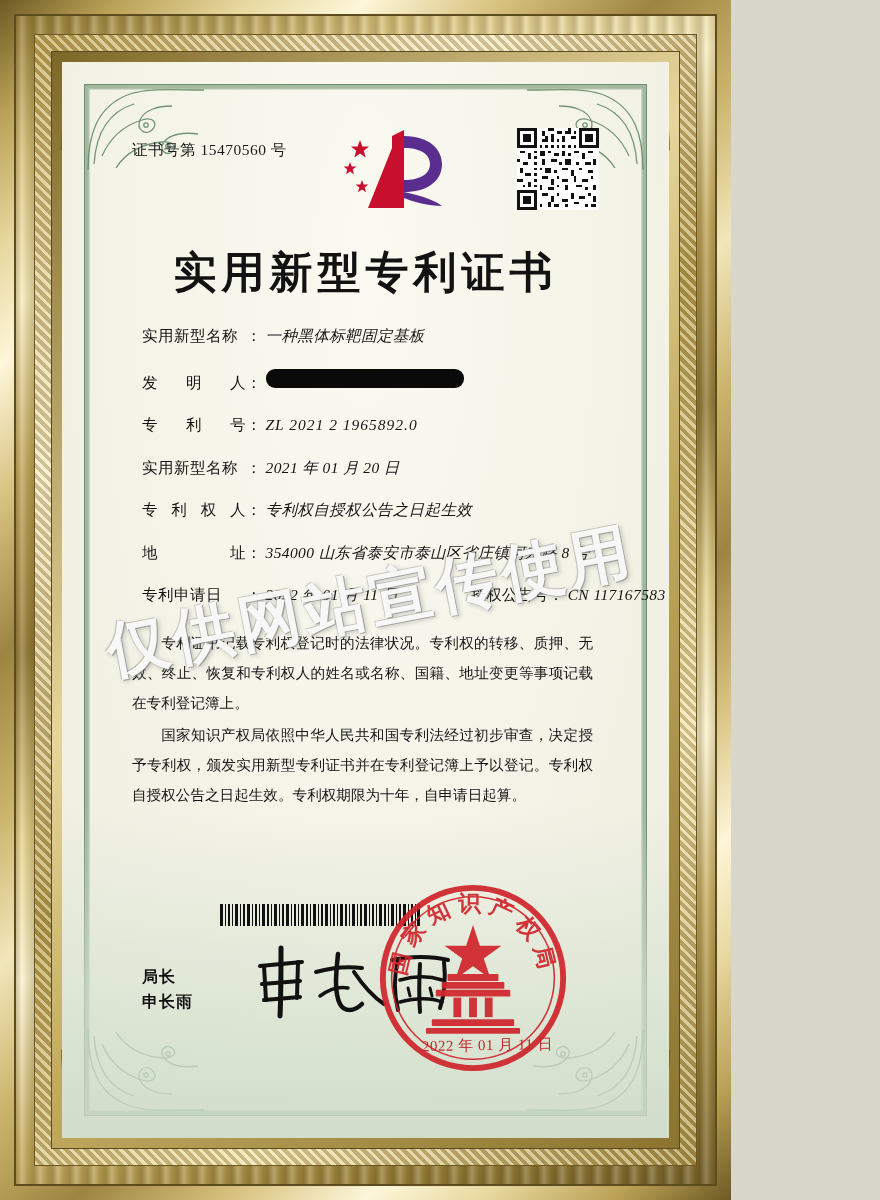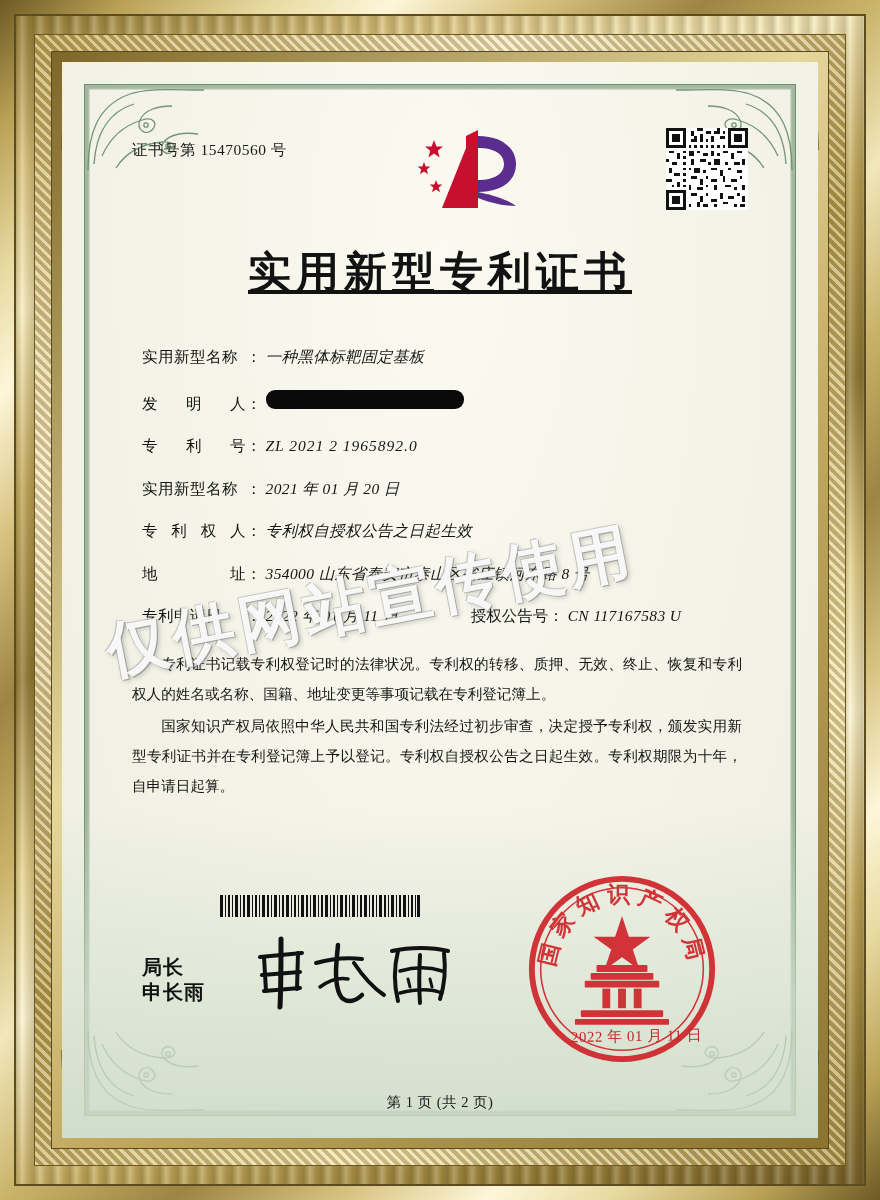--- a/index.html
+++ b/index.html
@@ -10,21 +10,21 @@
   body {
     width: 880px;
     height: 1200px;
     font-family: "Liberation Serif", serif;
     overflow: hidden;
   }
 
   
   .certificate {
     position: relative;
-    width: 880px;
+    width: 731px;
     height: 1200px;
     box-sizing: border-box;
     background:
       linear-gradient(135deg,
         #6d5a24 0%, #b9a055 6%, #e8d9a0 13%, #fdf6d9 19%,
         #d8c280 26%, #9d8442 34%, #c9b268 42%, #f2e7bb 50%,
         #c9b268 58%, #9d8442 66%, #d8c280 74%, #fdf6d9 81%,
         #e8d9a0 87%, #b9a055 94%, #6d5a24 100%);
     padding: 14px;
   }
@@ -156,25 +156,24 @@
   }
 
   .main-title {
     text-align: center;
     font-size: 43px;
     font-weight: bold;
     letter-spacing: 5px;
     color: #121212;
     margin: 26px 0 0 0;
     font-family: "DejaVu Sans", sans-serif;
-    text-decoration: underline;
   }
 
   .fields {
-    margin-top: 45px;
+    margin-top: 24px;
     padding-left: 10px;
   }
   .field-row {
     display: flex;
     align-items: baseline;
     font-size: 15.5px;
     color: #141414;
     margin-bottom: 21.5px;
     white-space: nowrap;
   }
@@ -225,21 +224,21 @@
   
   .sign-area {
     position: relative;
     margin-top: 26px;
     height: 120px;
   }
   .sign-labels {
     position: absolute;
     left: 10px;
     top: 8px;
-    font-size: 20px;
+    font-size: 16px;
     line-height: 25px;
     color: #111;
     font-weight: 600;
     letter-spacing: 1px;
   }
   .signature {
     position: absolute;
     left: 118px;
     top: -14px;
     width: 210px;
@@ -708,21 +707,20 @@
                     <path id="sealArc" d="M 100,100 m -68,0 a 68,68 0 1,1 136,0"></path>
                   </defs>
                   <text font-size="23" font-weight="bold" fill="#d0262c" font-family="'DejaVu Sans',sans-serif" letter-spacing="7">
                     <textPath href="#sealArc" startOffset="50%" text-anchor="middle">国家知识产权局</textPath>
                   </text>
                 </g>
               </svg>
               <div class="seal-date">2022 年 01 月 11 日</div>
             </div>
 
-            <div class="page-no">第 1 页 (共 2 页)</div>
             
 
           </div>
 
           <div class="watermark">仅供网站宣传使用</div>
 
         </div>
       </div>
     </div>
   </div>

